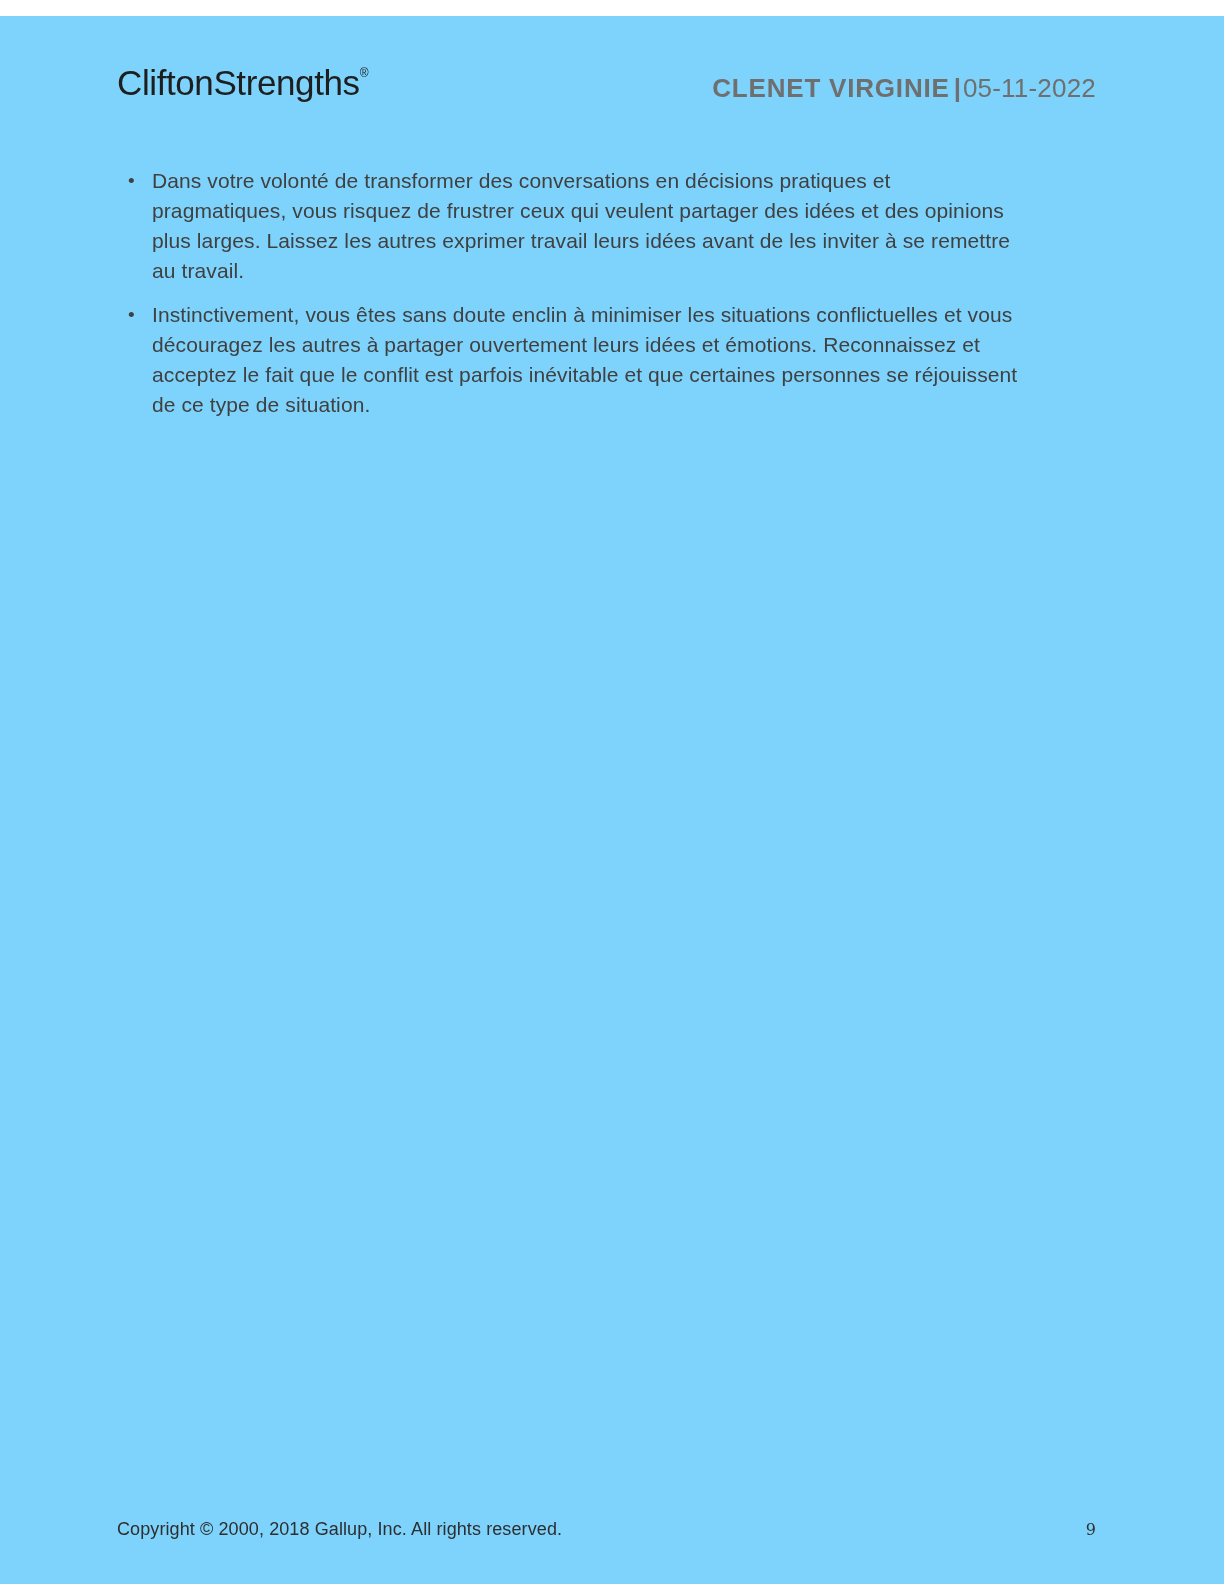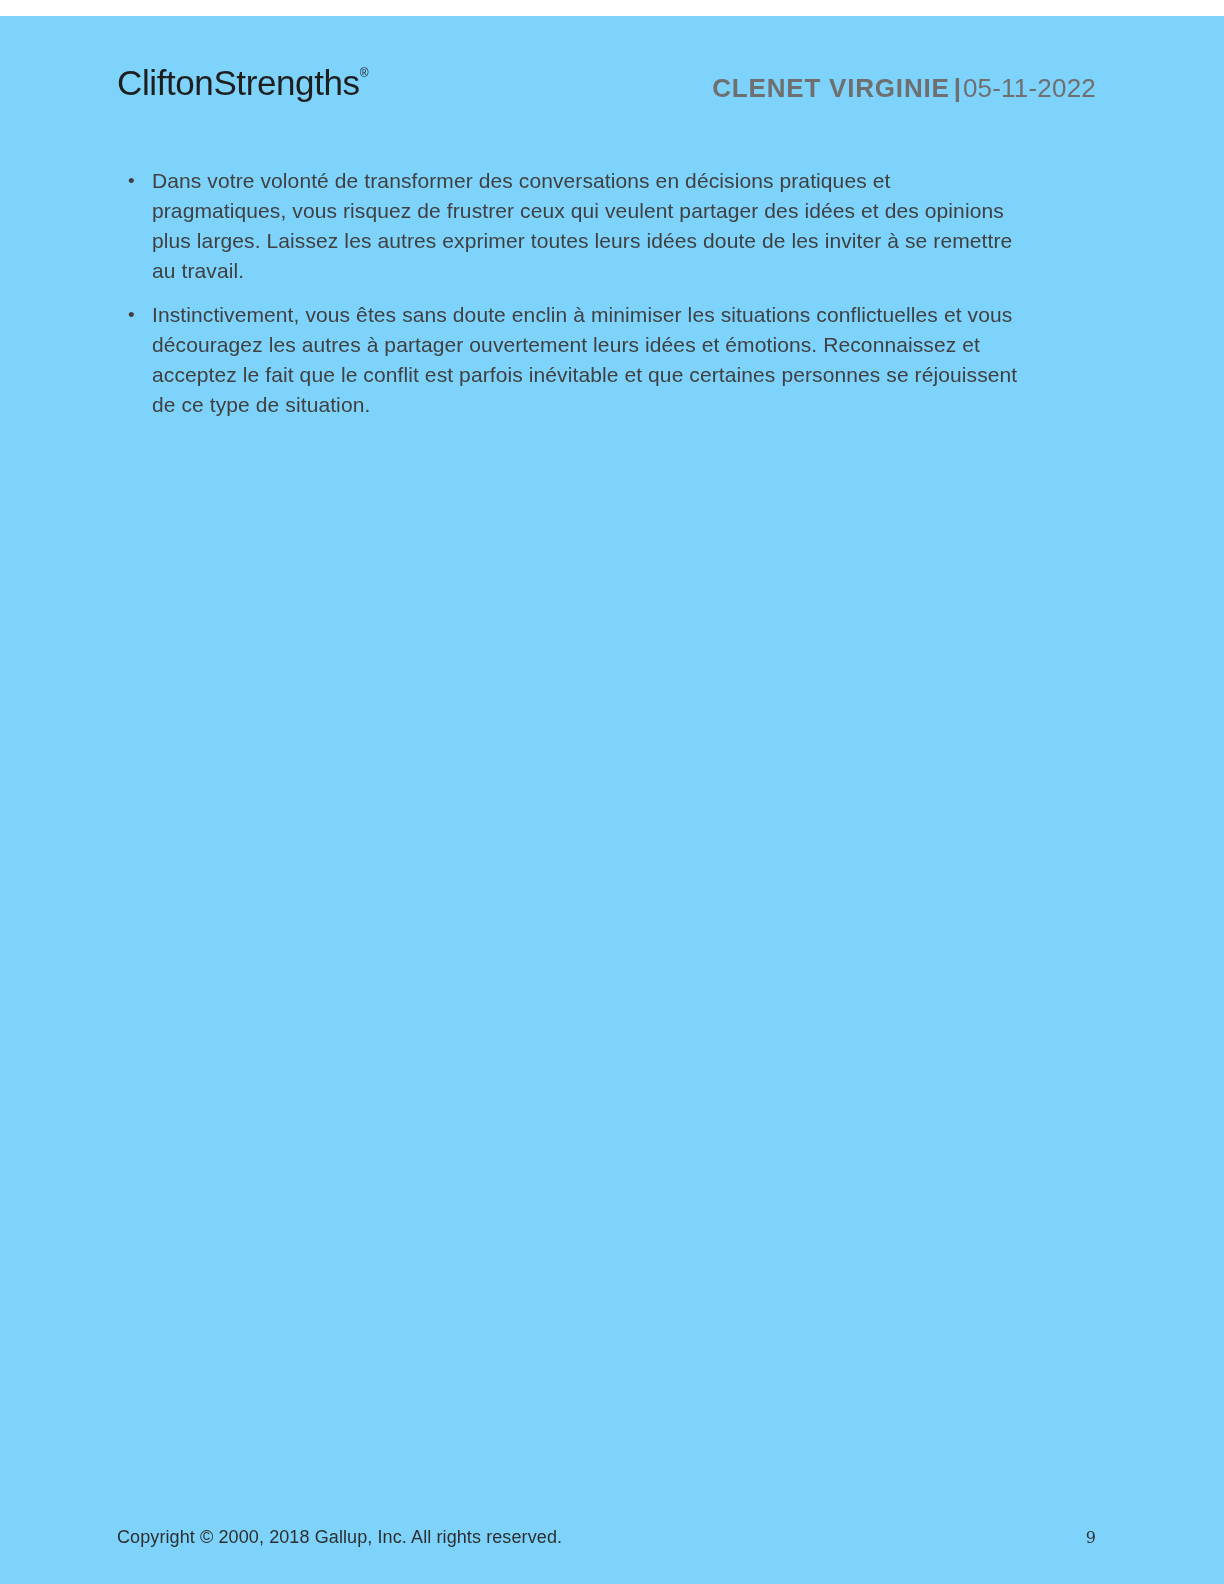--- a/index.html
+++ b/index.html
@@ -85,21 +85,21 @@
     top: 0;
     font-size: 19px;
     color: #404040;
   }
 
   
   .footer {
     position: absolute;
     left: 117px;
     right: 128px;
-    bottom: 52px;
+    bottom: 60px;
     display: flex;
     justify-content: space-between;
     align-items: baseline;
   }
   .copyright {
     font-size: 18px;
     color: #2e2e2e;
     letter-spacing: 0.1px;
   }
   .page-number {
@@ -119,21 +119,21 @@
     </div>
     <div class="header-meta">
       <span class="person-name">CLENET VIRGINIE</span><span class="meta-separator">|</span><span class="report-date">05-11-2022</span>
     </div>
   </div>
 
   <div class="content">
     <ul class="bullet-list">
       <li class="bullet-item">
         <span class="bullet-marker">•</span>
-        <span>Dans votre volonté de transformer des conversations en décisions pratiques et pragmatiques, vous risquez de frustrer ceux qui veulent partager des idées et des opinions plus larges. Laissez les autres exprimer toutes leurs idées doute de les inviter à se remettre au travail.</span>
+        <span>Dans votre volonté de transformer des conversations en décisions pratiques et pragmatiques, vous risquez de frustrer ceux qui veulent partager des idées et des opinions plus larges. Laissez les autres exprimer travail leurs idées avant de les inviter à se remettre au travail.</span>
       </li>
       <li class="bullet-item">
         <span class="bullet-marker">•</span>
         <span>Instinctivement, vous êtes sans doute enclin à minimiser les situations conflictuelles et vous découragez les autres à partager ouvertement leurs idées et émotions. Reconnaissez et acceptez le fait que le conflit est parfois inévitable et que certaines personnes se réjouissent de ce type de situation.</span>
       </li>
     </ul>
   </div>
 
   <div class="footer">
     <div class="copyright">Copyright © 2000, 2018 Gallup, Inc. All rights reserved.</div>

